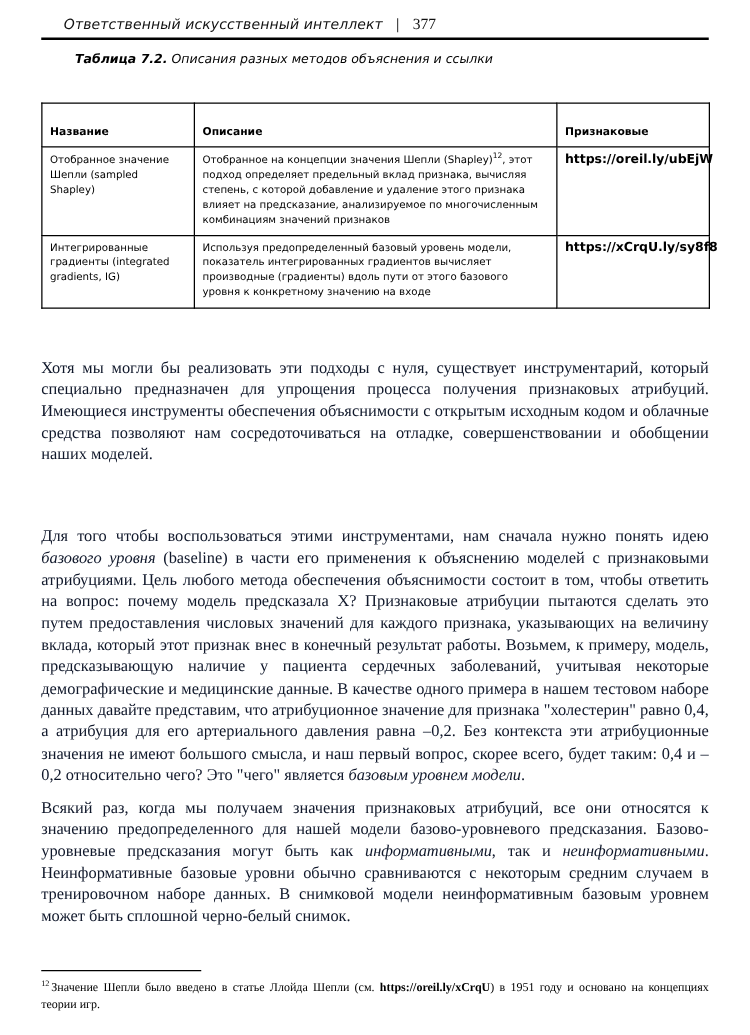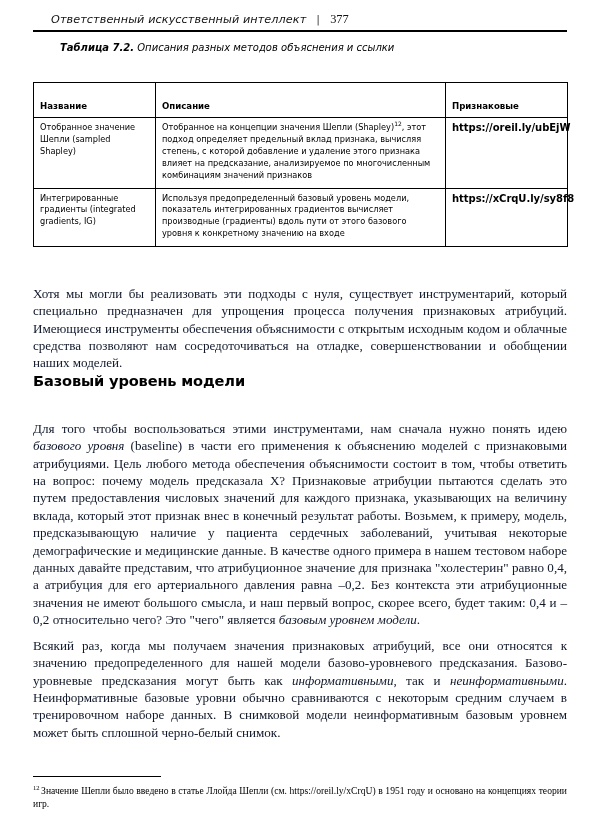--- a/index.html
+++ b/index.html
@@ -182,21 +182,21 @@
     line-height: 13.2px;
     text-align: justify;
     color: #000;
   }
   .footnote sup {
     font-size: 6.6px;
     vertical-align: super;
     line-height: 0;
     margin-right: 1.5px;
   }
-  .footnote b { font-weight: normal; }
+  .footnote b { font-weight: bold; }
 </style>
 </head>
 <body>
 
 <div class="page">
 
   <div class="running-head">
     <span>Ответственный искусственный интеллект</span>
     <span class="rh-sep">|</span>
     <span class="rh-page">377</span>
@@ -231,21 +231,20 @@
           <td class="cell-name">Интегрированные градиенты (integrated gradients, IG)</td>
           <td class="cell-desc">Используя предопределенный базовый уровень модели, показатель интегрированных градиентов вычисляет производные (градиенты) вдоль пути от этого базового уровня к конкретному значению на входе</td>
           <td class="cell-study">https://xCrqU.ly/sy8f8</td>
         </tr>
       </tbody>
     </table>
   </div>
 
   <p class="body-block p1">Хотя мы могли бы реализовать эти подходы с нуля, существует инструментарий, который специально предназначен для упрощения процесса получения признаковых атрибуций. Имеющиеся инструменты обеспечения объяснимости с открытым исходным кодом и облачные средства позволяют нам сосредоточиваться на отладке, совершенствовании и обобщении наших моделей.</p>
 
-  <h2 class="section-title">Базовый уровень модели</h2>
 
   <p class="body-block p2"><span>Для того чтобы воспользоваться этими инструментами, нам сначала нужно понять идею </span><em class="it">базового уровня</em><span> (baseline) в части его применения к объяснению моделей с признаковыми атрибуциями. Цель любого метода обеспечения объяснимости состоит в том, чтобы ответить на вопрос: почему модель предсказала X? Признаковые атрибуции пытаются сделать это путем предоставления числовых значений для каждого признака, указывающих на величину вклада, который этот признак внес в конечный результат работы. Возьмем, к примеру, модель, предсказывающую наличие у пациента сердечных заболеваний, учитывая некоторые демографические и медицинские данные. В качестве одного примера в нашем тестовом наборе данных давайте представим, что атрибуционное значение для признака "холестерин" равно 0,4, а атрибуция для его артериального давления равна –0,2. Без контекста эти атрибуционные значения не имеют большого смысла, и наш первый вопрос, скорее всего, будет таким: 0,4 и –0,2 относительно чего? Это "чего" является </span><em class="it">базовым уровнем модели</em><span>.</span></p>
 
   <p class="body-block p3"><span>Всякий раз, когда мы получаем значения признаковых атрибуций, все они относятся к значению предопределенного для нашей модели базово-уровневого предсказания. Базово-уровневые предсказания могут быть как </span><em class="it">информативными</em><span>, так и </span><em class="it">неинформативными</em><span>. Неинформативные базовые уровни обычно сравниваются с некоторым средним случаем в тренировочном наборе данных. В снимковой модели неинформативным базовым уровнем может быть сплошной черно-белый снимок.</span></p>
 
   <div class="fn-rule"></div>
   <div class="footnote"><sup>12</sup><span>Значение Шепли было введено в статье Ллойда Шепли (см. </span><b>https://oreil.ly/xCrqU</b><span>) в 1951 году и основано на концепциях теории игр.</span></div>
 
 </div>
 

